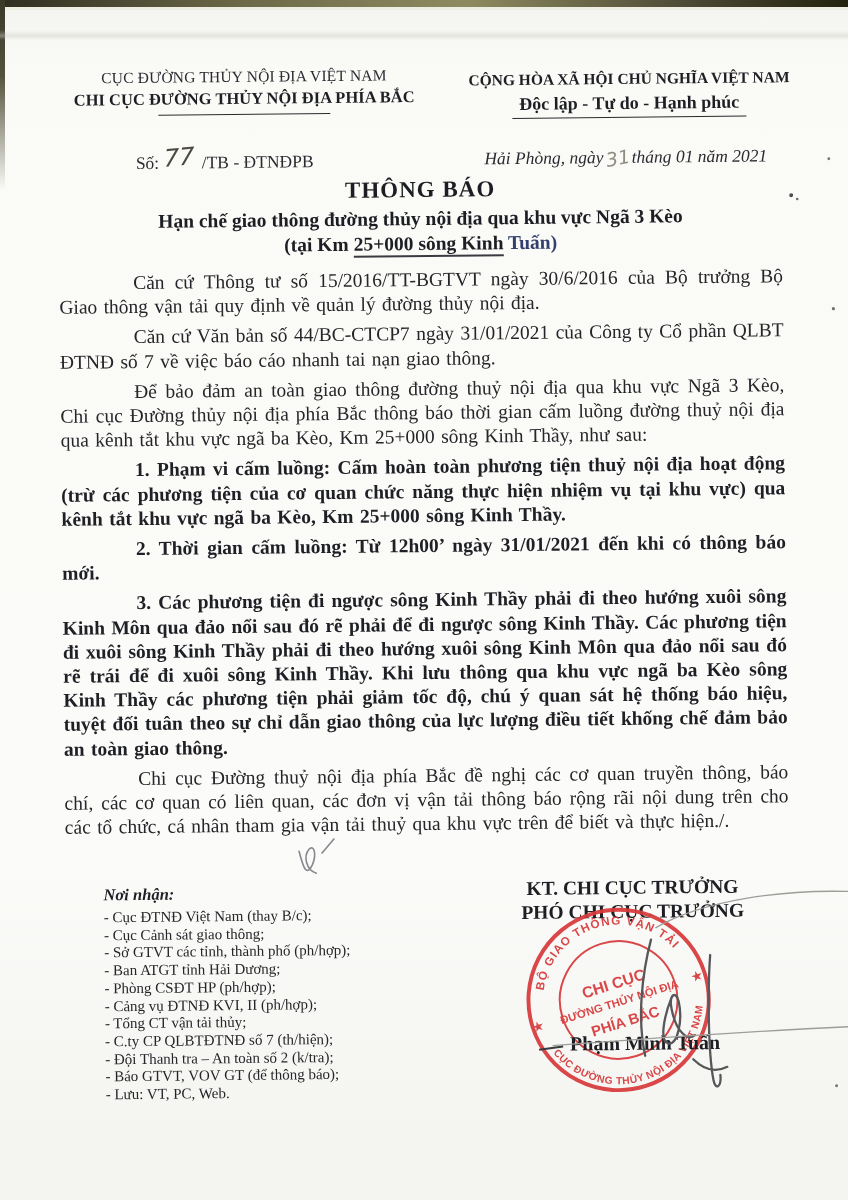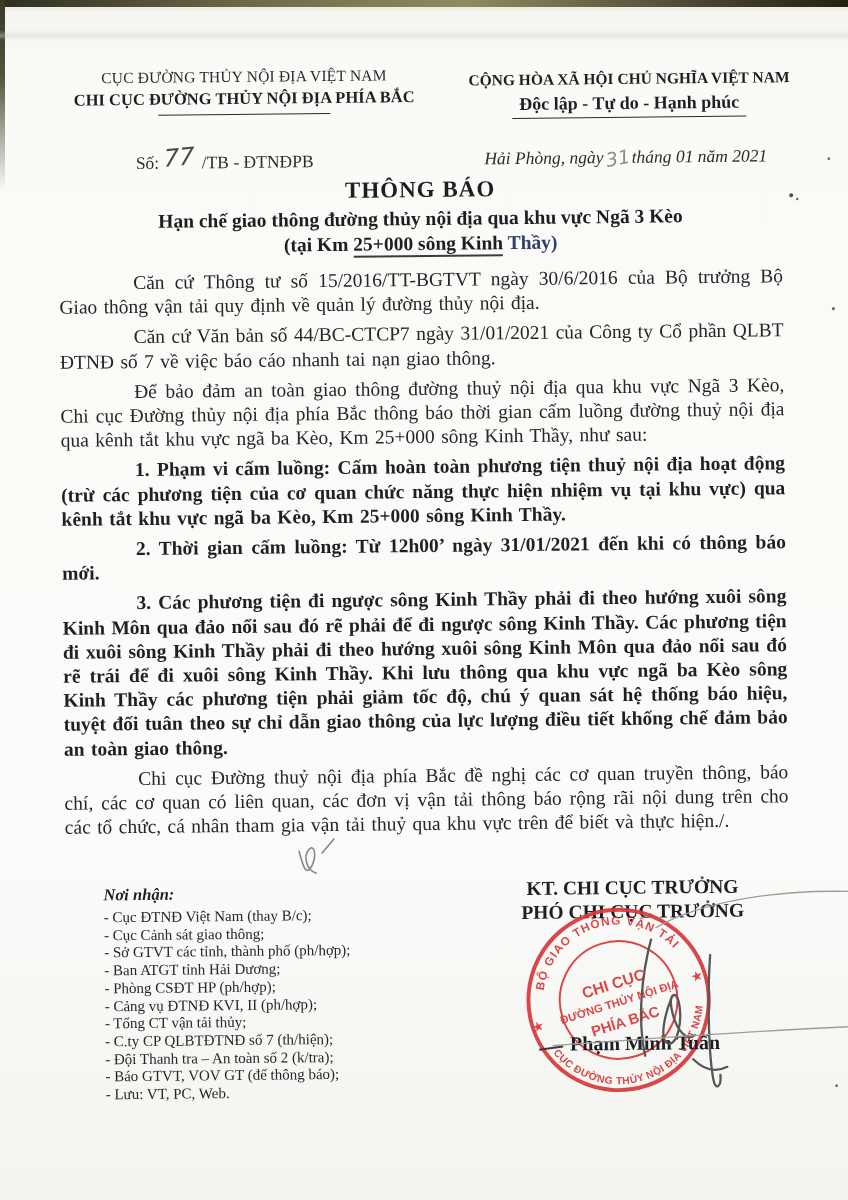--- a/index.html
+++ b/index.html
@@ -88,21 +88,21 @@
   </div>
 
   <div class="date-line">
     <span>Hải Phòng, ngày</span><span class="hw hw-day">31</span><span>tháng 01 năm 2021</span>
   </div>
 
   <div class="titleblock">
     <div class="t-main">THÔNG BÁO</div>
     <div class="t-sub1">Hạn chế giao thông đường thủy nội địa qua khu vực Ngã 3 Kèo</div>
     <div class="t-sub2">
-      <span>(tại Km </span><span class="t-u">25+000 sông Kinh</span><span class="t-blue"> Thầy)</span>
+      <span>(tại Km </span><span class="t-u">25+000 sông Kinh</span><span class="t-blue"> Tuấn)</span>
     </div>
   </div>
 
   <div class="bodyblock">
     <p class="para">Căn cứ Thông tư số 15/2016/TT-BGTVT ngày 30/6/2016 của Bộ trưởng Bộ Giao thông vận tải quy định về quản lý đường thủy nội địa.</p>
     <p class="para">Căn cứ Văn bản số 44/BC-CTCP7 ngày 31/01/2021 của Công ty Cổ phần QLBT ĐTNĐ số 7 về việc báo cáo nhanh tai nạn giao thông.</p>
     <p class="para">Để bảo đảm an toàn giao thông đường thuỷ nội địa qua khu vực Ngã 3 Kèo, Chi cục Đường thủy nội địa phía Bắc thông báo thời gian cấm luồng đường thuỷ nội địa qua kênh tắt khu vực ngã ba Kèo, Km 25+000 sông Kinh Thầy, như sau:</p>
     <p class="para b">1. Phạm vi cấm luồng: Cấm hoàn toàn phương tiện thuỷ nội địa hoạt động (trừ các phương tiện của cơ quan chức năng thực hiện nhiệm vụ tại khu vực) qua kênh tắt khu vực ngã ba Kèo, Km 25+000 sông Kinh Thầy.</p>
     <p class="para b">2. Thời gian cấm luồng: Từ 12h00’ ngày 31/01/2021 đến khi có thông báo mới.</p>
     <p class="para b">3. Các phương tiện đi ngược sông Kinh Thầy phải đi theo hướng xuôi sông Kinh Môn qua đảo nổi sau đó rẽ phải để đi ngược sông Kinh Thầy. Các phương tiện đi xuôi sông Kinh Thầy phải đi theo hướng xuôi sông Kinh Môn qua đảo nổi sau đó rẽ trái để đi xuôi sông Kinh Thầy. Khi lưu thông qua khu vực ngã ba Kèo sông Kinh Thầy các phương tiện phải giảm tốc độ, chú ý quan sát hệ thống báo hiệu, tuyệt đối tuân theo sự chỉ dẫn giao thông của lực lượng điều tiết khống chế đảm bảo an toàn giao thông.</p>

